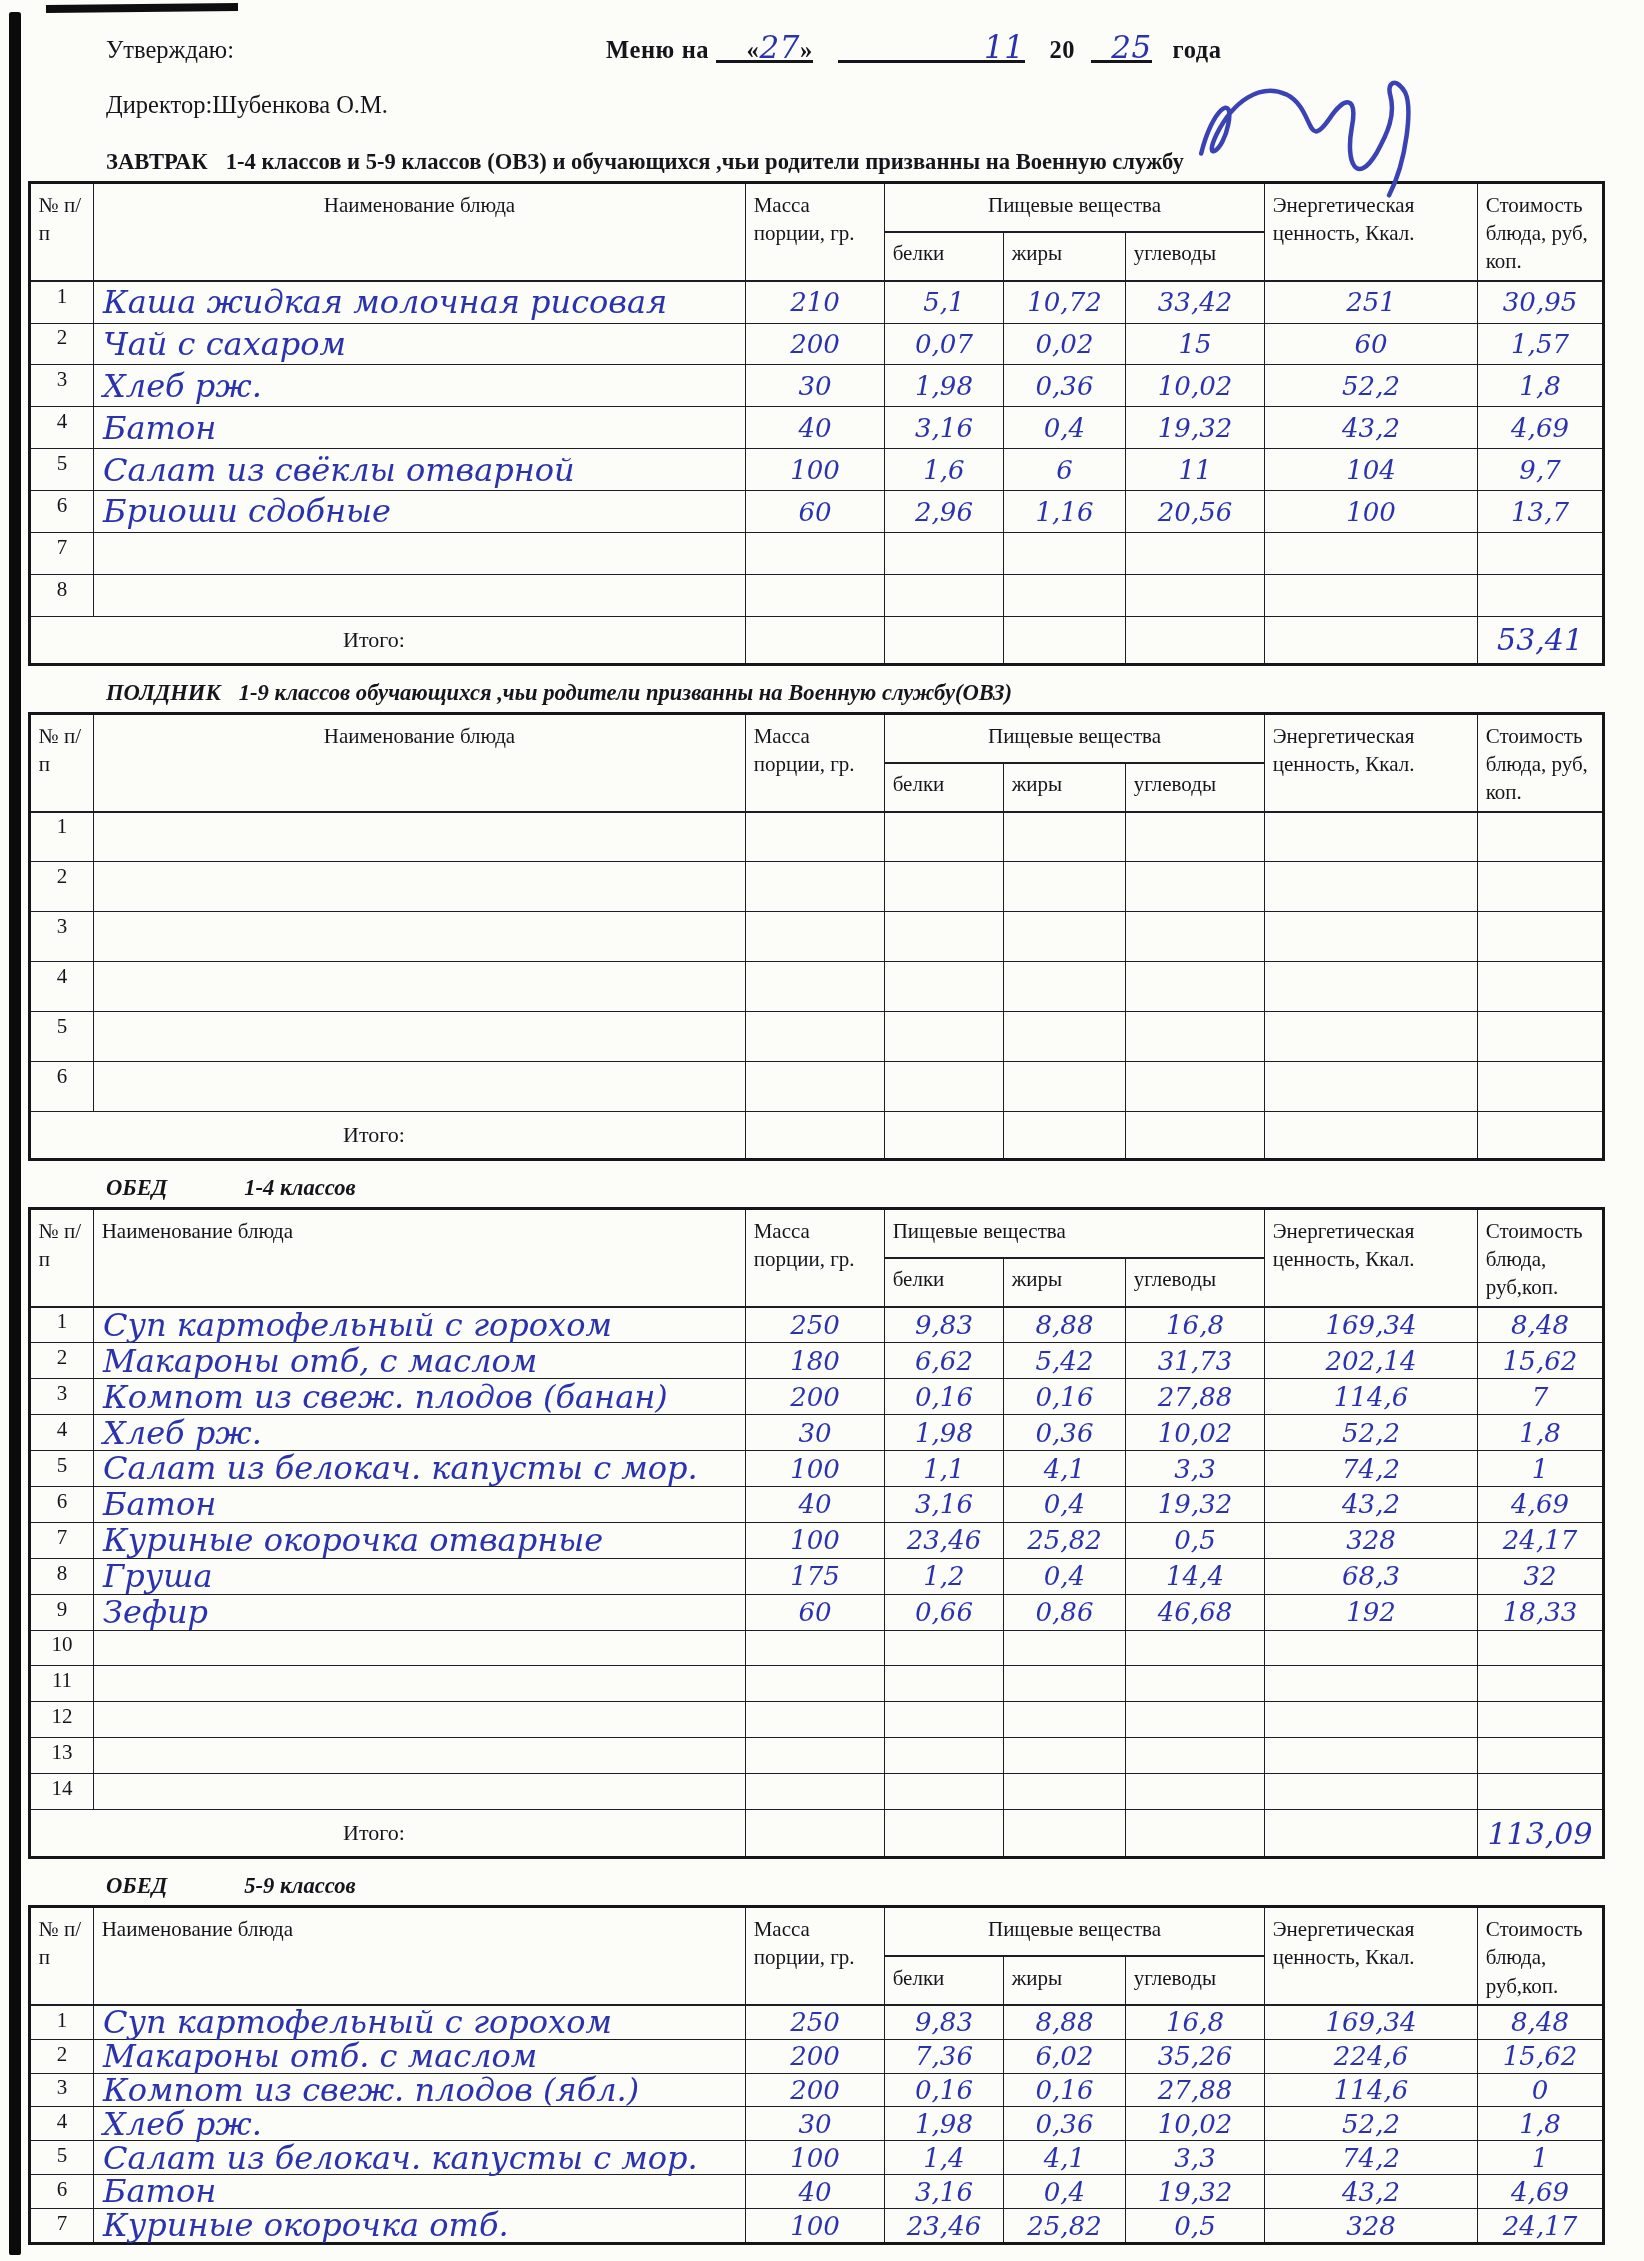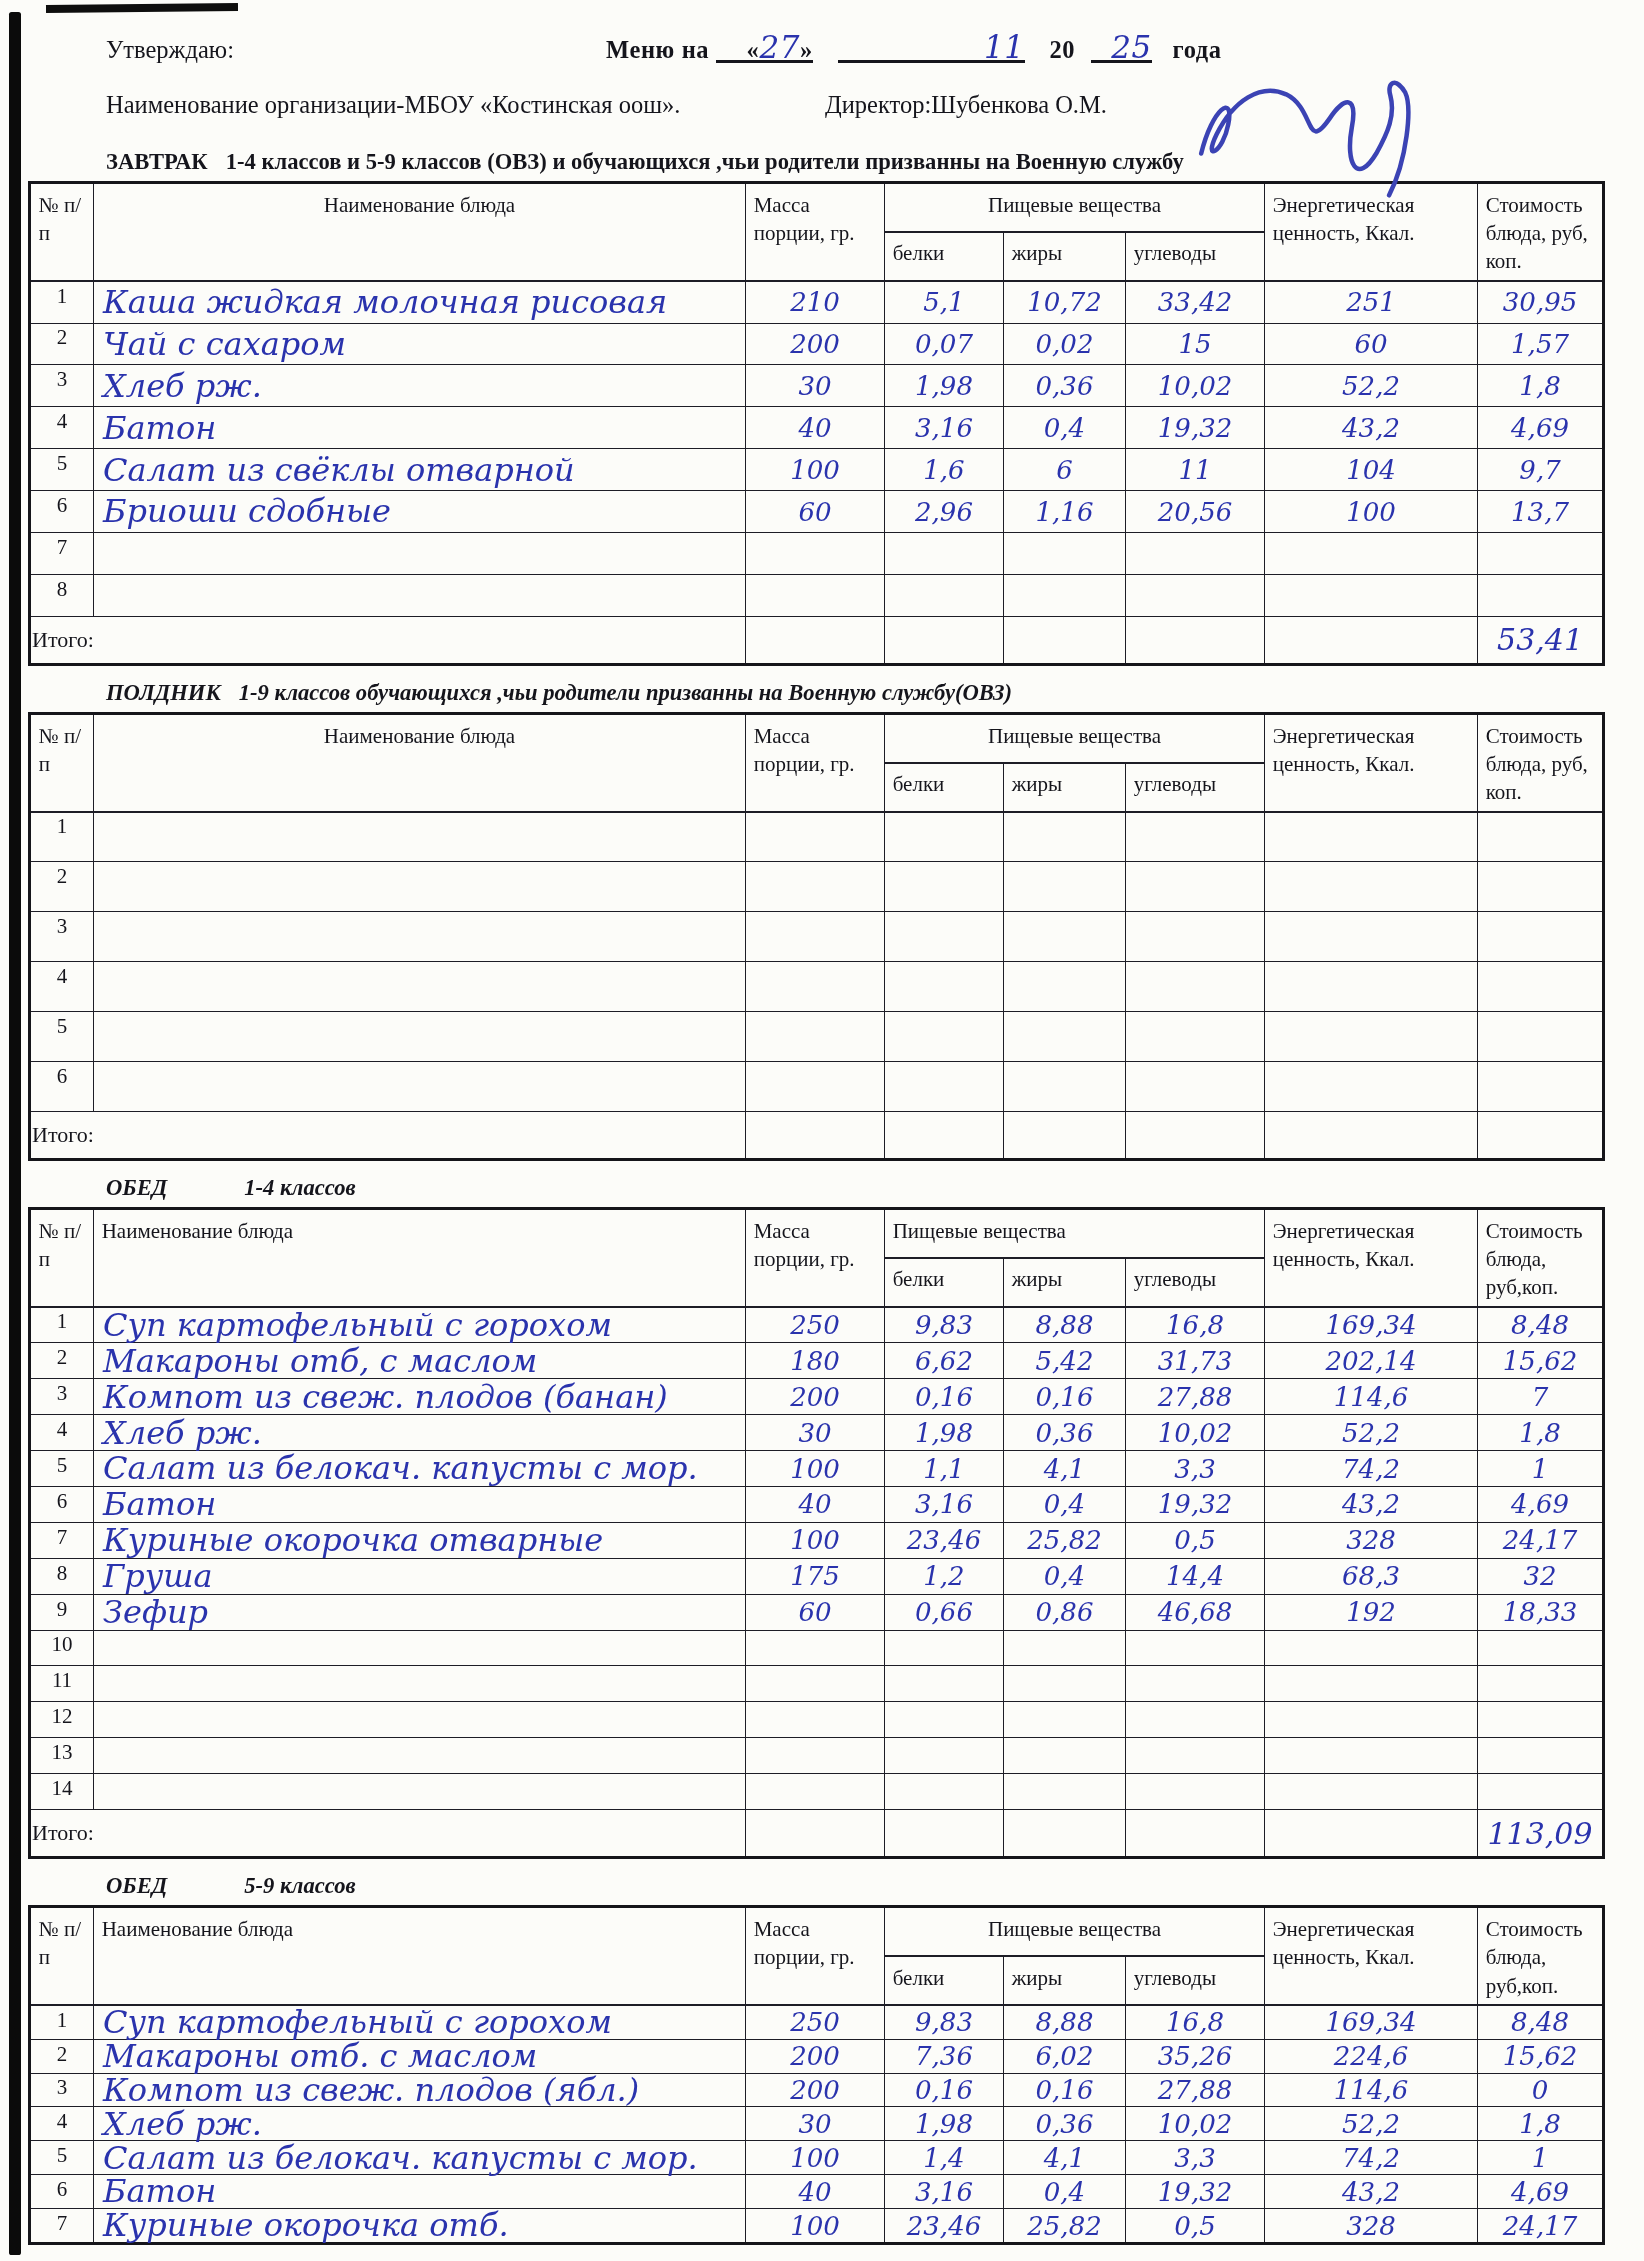--- a/index.html
+++ b/index.html
@@ -51,21 +51,21 @@
   .menu-table thead tr.subhead th{border-bottom-width:2.6px;}
   .menu-table thead th{border-bottom-width:2.6px;}
   .cell-num{text-align:center;font-size:21px;color:#15151c;vertical-align:top;padding-top:1.9px;}
   .cell-dish{text-align:left;padding-left:9px;font-size:32px;line-height:0.95;white-space:nowrap;overflow:visible;}
   .cell-val{text-align:center;font-size:26px;overflow:visible;}
   .t-zavtrak tbody td{height:38px;}
   .t-poldnik tbody td{height:46px;}
   .t-obed14 tbody td{height:32px;}
   .t-obed59 tbody td{height:30px;}
   tfoot td{height:44px;vertical-align:middle;}
-  .total-label{text-align:left;font-size:22px;padding-right:29px;}
+  .total-label{text-align:center;font-size:22px;padding-right:29px;}
   .total-cost{text-align:center;font-size:30px;position:relative;}
 
   .mt1{margin-top:30px;margin-bottom:6.4px;}
   .mt2{margin-top:14px;margin-bottom:6.4px;font-style:italic;}
 </style>
 </head>
 <body>
 
 <div class="scan-bar"></div>
 <div class="scan-topline"></div>
@@ -78,21 +78,20 @@
       <span>Меню на</span>
       <span class="blank b-day"><span>«</span><span class="hand hand-inline">27</span><span>»</span></span>
       <span class="blank b-month"><span class="hand hand-inline">11</span></span>
       <span>20</span>
       <span class="blank b-year"><span class="hand hand-inline">25</span></span>
       <span>года</span>
     </span>
   </div>
 
   <div class="header-line2">
-    <span class="org-name">Наименование организации-МБОУ «Костинская оош».</span>
     <span>Директор:Шубенкова О.М.</span>
   </div>
   <svg class="director-sig" width="232" height="148" viewBox="0 0 360 230">
     <path d="M28,150 C45,80 80,55 70,105 C62,148 30,165 52,120 C78,68 120,40 160,58 C205,80 190,150 228,95 C250,62 272,58 262,110 C252,165 270,200 300,150 C318,118 330,90 322,60 C316,40 330,30 345,55 C356,78 348,160 320,215" fill="none" stroke="#3b43b4" stroke-width="7" stroke-linecap="round"></path>
   </svg>
 
   <div class="section-heading mt1">
     <span class="sh-word">ЗАВТРАК</span><span class="sh-rest">1-4 классов и 5-9 классов (ОВЗ) и обучающихся ,чьи родители призванны на Военную службу</span>
   </div>
   <table class="menu-table t-zavtrak">

